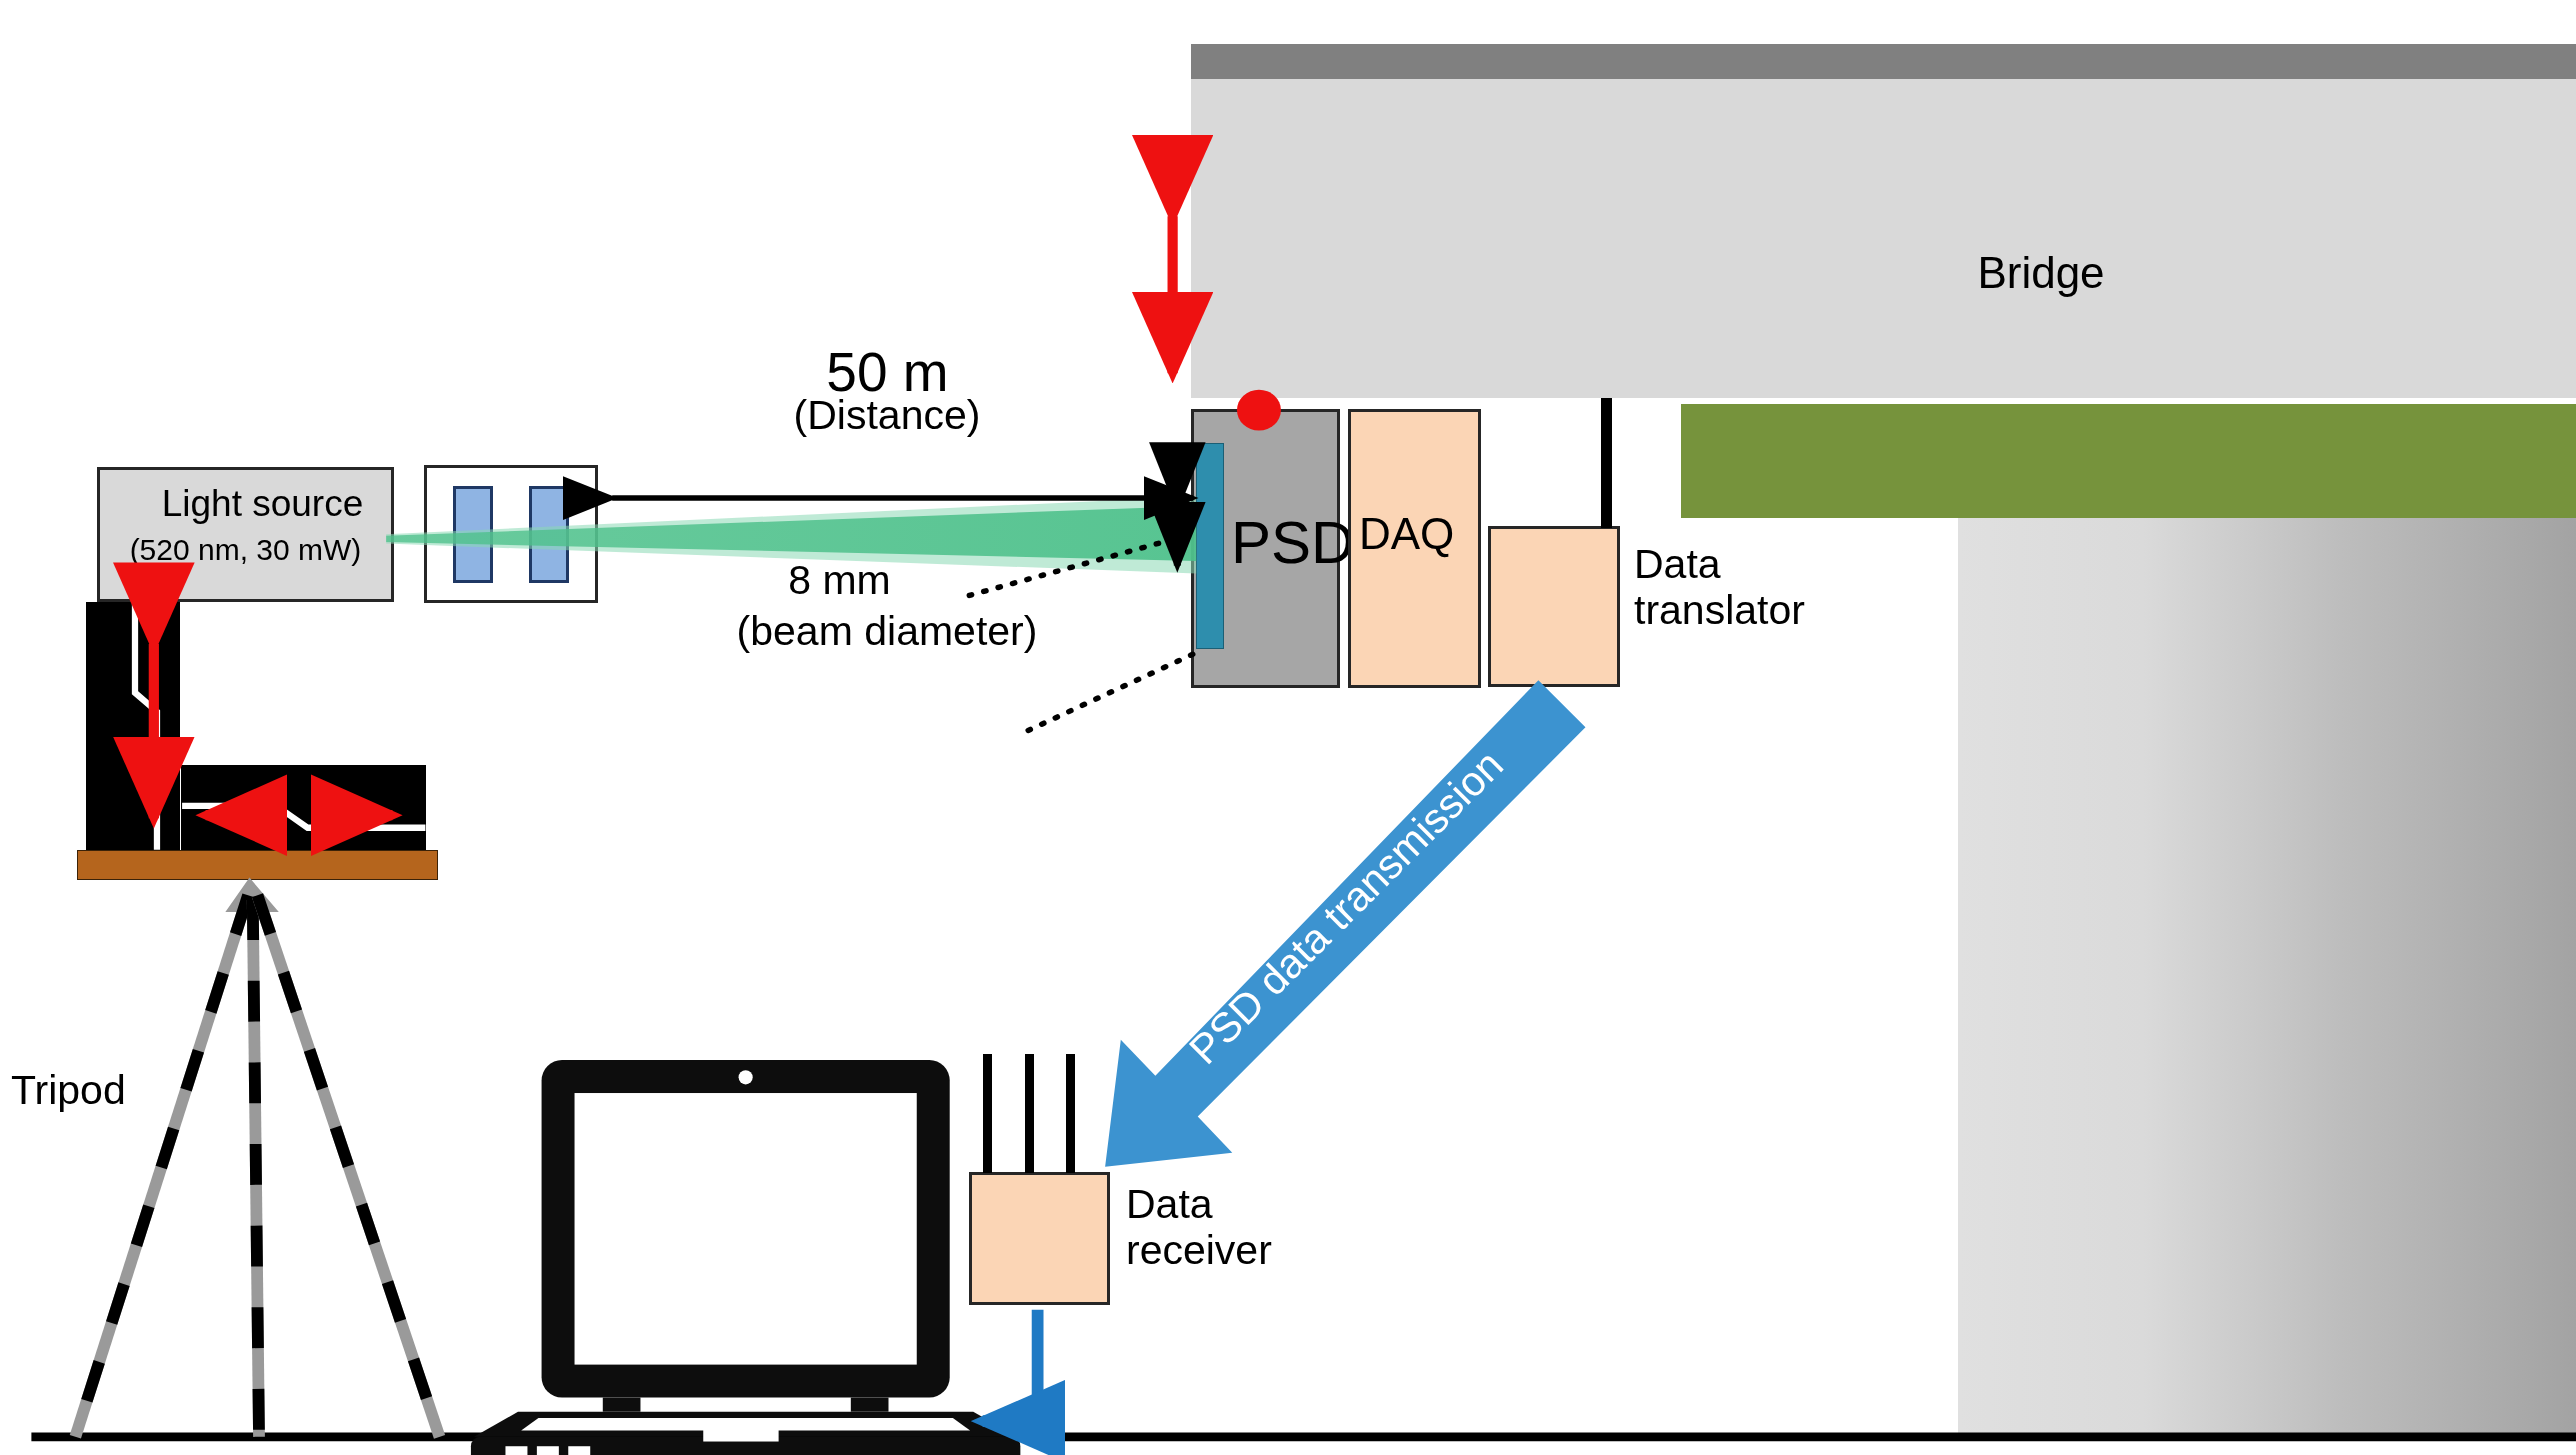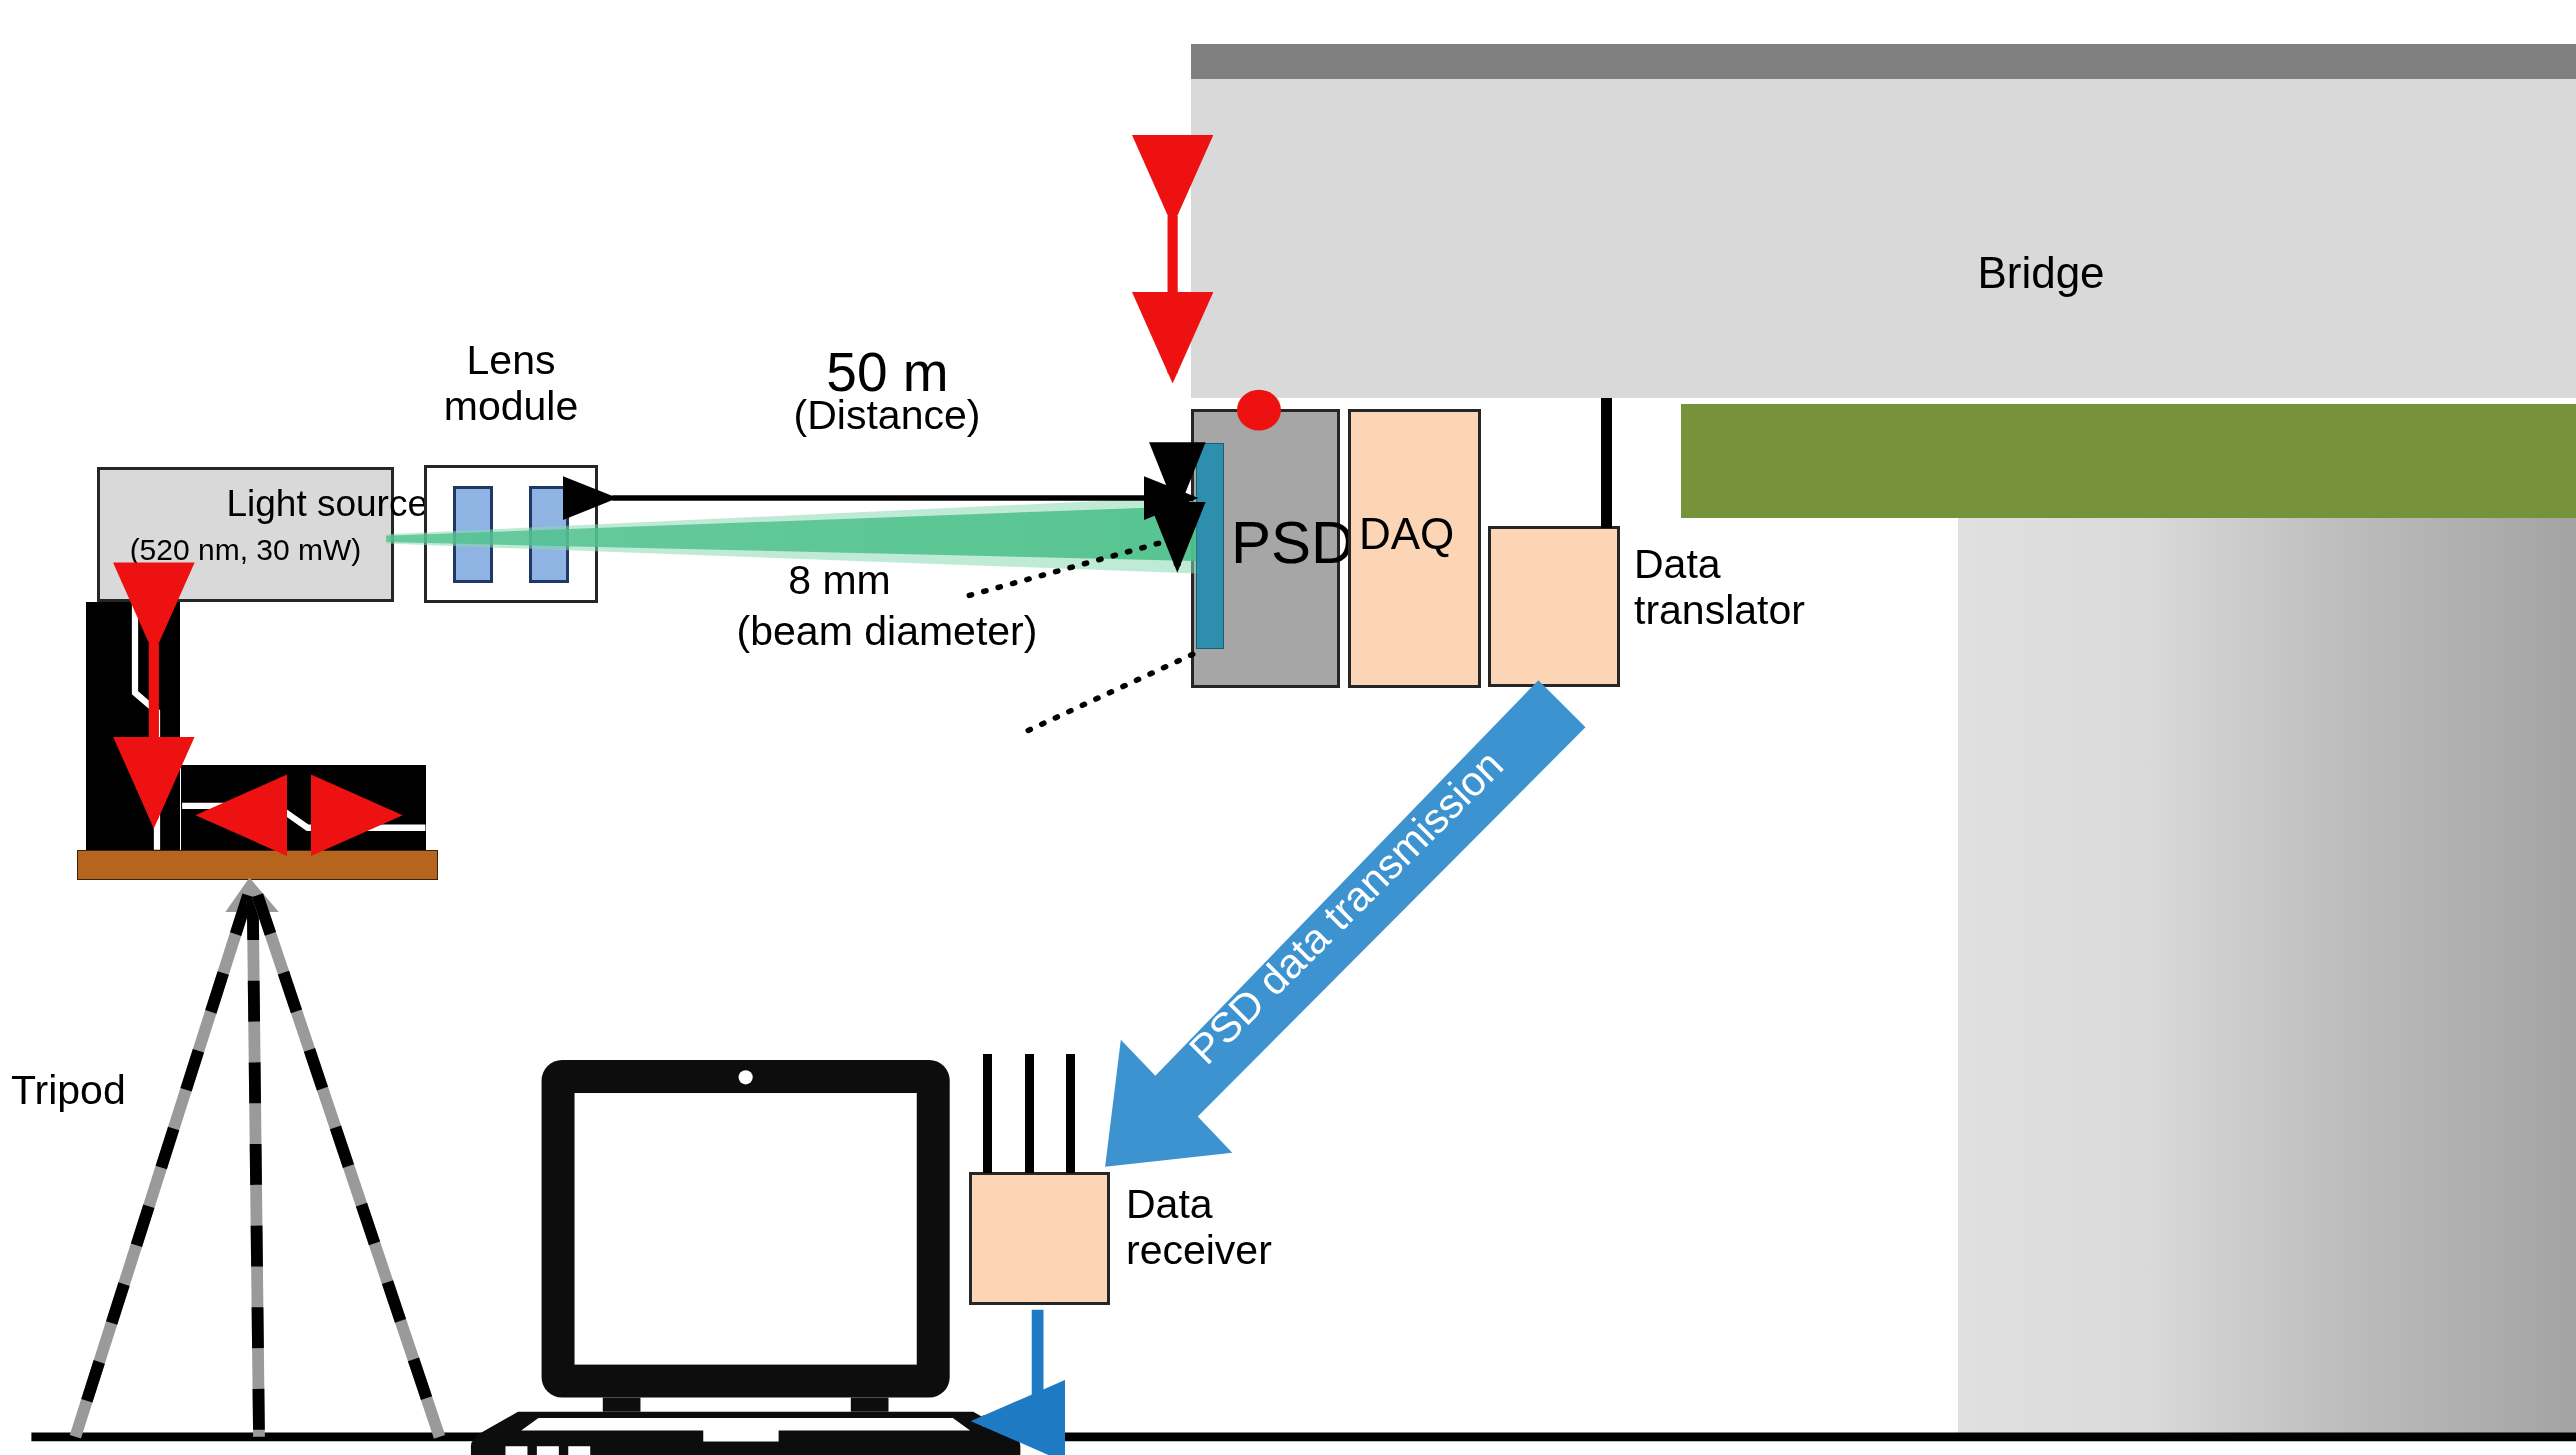--- a/index.html
+++ b/index.html
@@ -18,28 +18,26 @@
   <div class="box" style="left:1191px;top:20.4px;width:1385px;height:35px;background:#808080;"></div>
   <div class="box" style="left:1191px;top:55px;width:1385px;height:319px;background:#d9d9d9;"></div>
   <div class="lbl ctr" style="left:1892px;top:224px;width:298px;font-size:44px;">Bridge</div>
 
   <div class="box" style="left:1681px;top:380px;width:895px;height:114px;background:#76933c;"></div>
 
   <div class="box" style="left:1958px;top:494px;width:618px;height:920px;
               background:linear-gradient(to right,#e0e0e0 0%,#dadada 30%,#bdbdbd 62%,#a3a3a3 100%);"></div>
 
   <div class="box" style="left:97px;top:443px;width:297px;height:135px;background:#d9d9d9;border:3.9px solid #262626;"></div>
-  <div class="lbl ctr" style="left:97px;top:459px;width:331px;font-size:37px;text-align:right;">Light source</div>
+  <div class="lbl ctr" style="left:97px;top:459px;width:331px;font-size:37px;">Light source</div>
   <div class="lbl ctr" style="left:91px;top:509px;width:309px;font-size:30px;">(520 nm, 30 mW)</div>
 
   <div class="box" style="left:424px;top:441px;width:174px;height:138px;background:#ffffff;border:3.9px solid #262626;"></div>
   <div class="box" style="left:453px;top:462px;width:40px;height:97px;background:#8fb4e3;border:3.1px solid #1f3864;"></div>
   <div class="box" style="left:529px;top:462px;width:40px;height:97px;background:#8fb4e3;border:3.1px solid #1f3864;"></div>
-  <div class="lbl ctr" style="left:397px;top:314px;width:228px;font-size:41px;">Lens
-module</div>
 
   <div class="box" style="left:86px;top:578px;width:94px;height:251px;background:#000;"></div>
   <div class="box" style="left:181px;top:741px;width:245px;height:88px;background:#000;"></div>
   <div class="box" style="left:77px;top:826px;width:361px;height:30px;background:#b5651d;border:1.6px solid #3a2208;"></div>
 
   <div class="lbl" style="left:11px;top:1044px;width:204px;font-size:41px;">Tripod</div>
 
   <div class="lbl ctr" style="left:746px;top:318px;width:283px;font-size:55px;">50 m</div>
   <div class="lbl ctr" style="left:730px;top:369px;width:314px;font-size:41px;">(Distance)</div>
 

